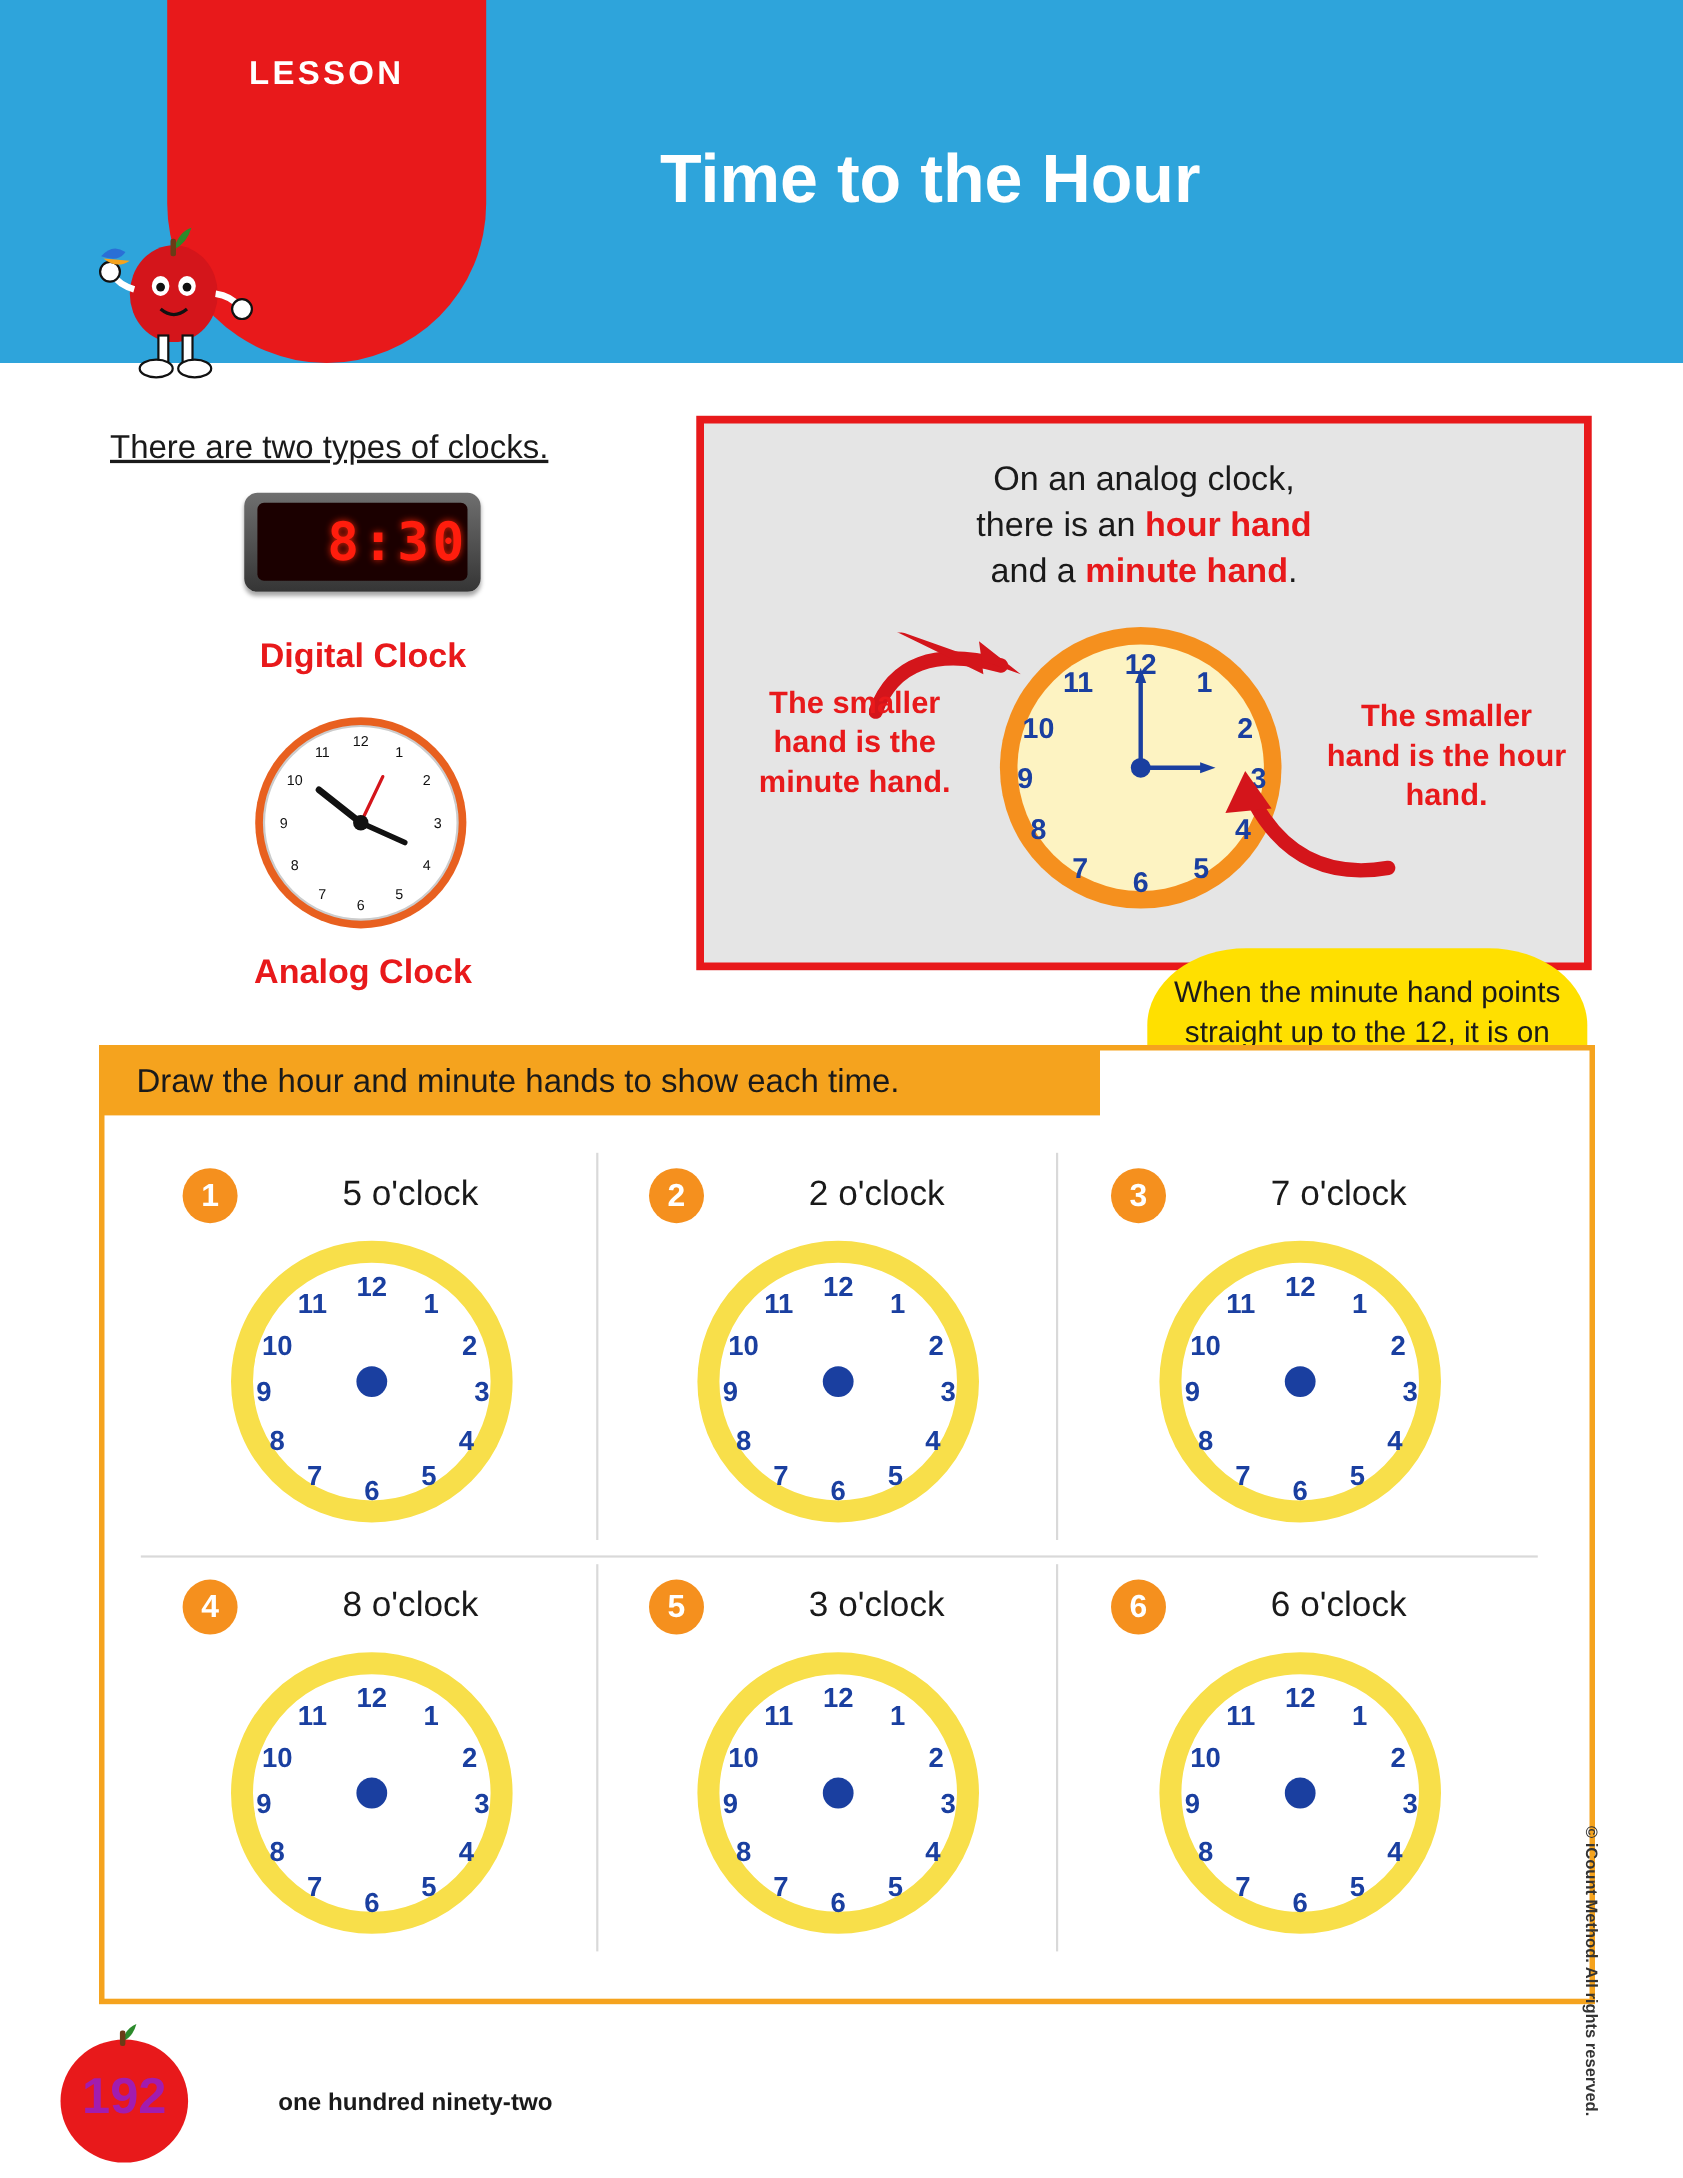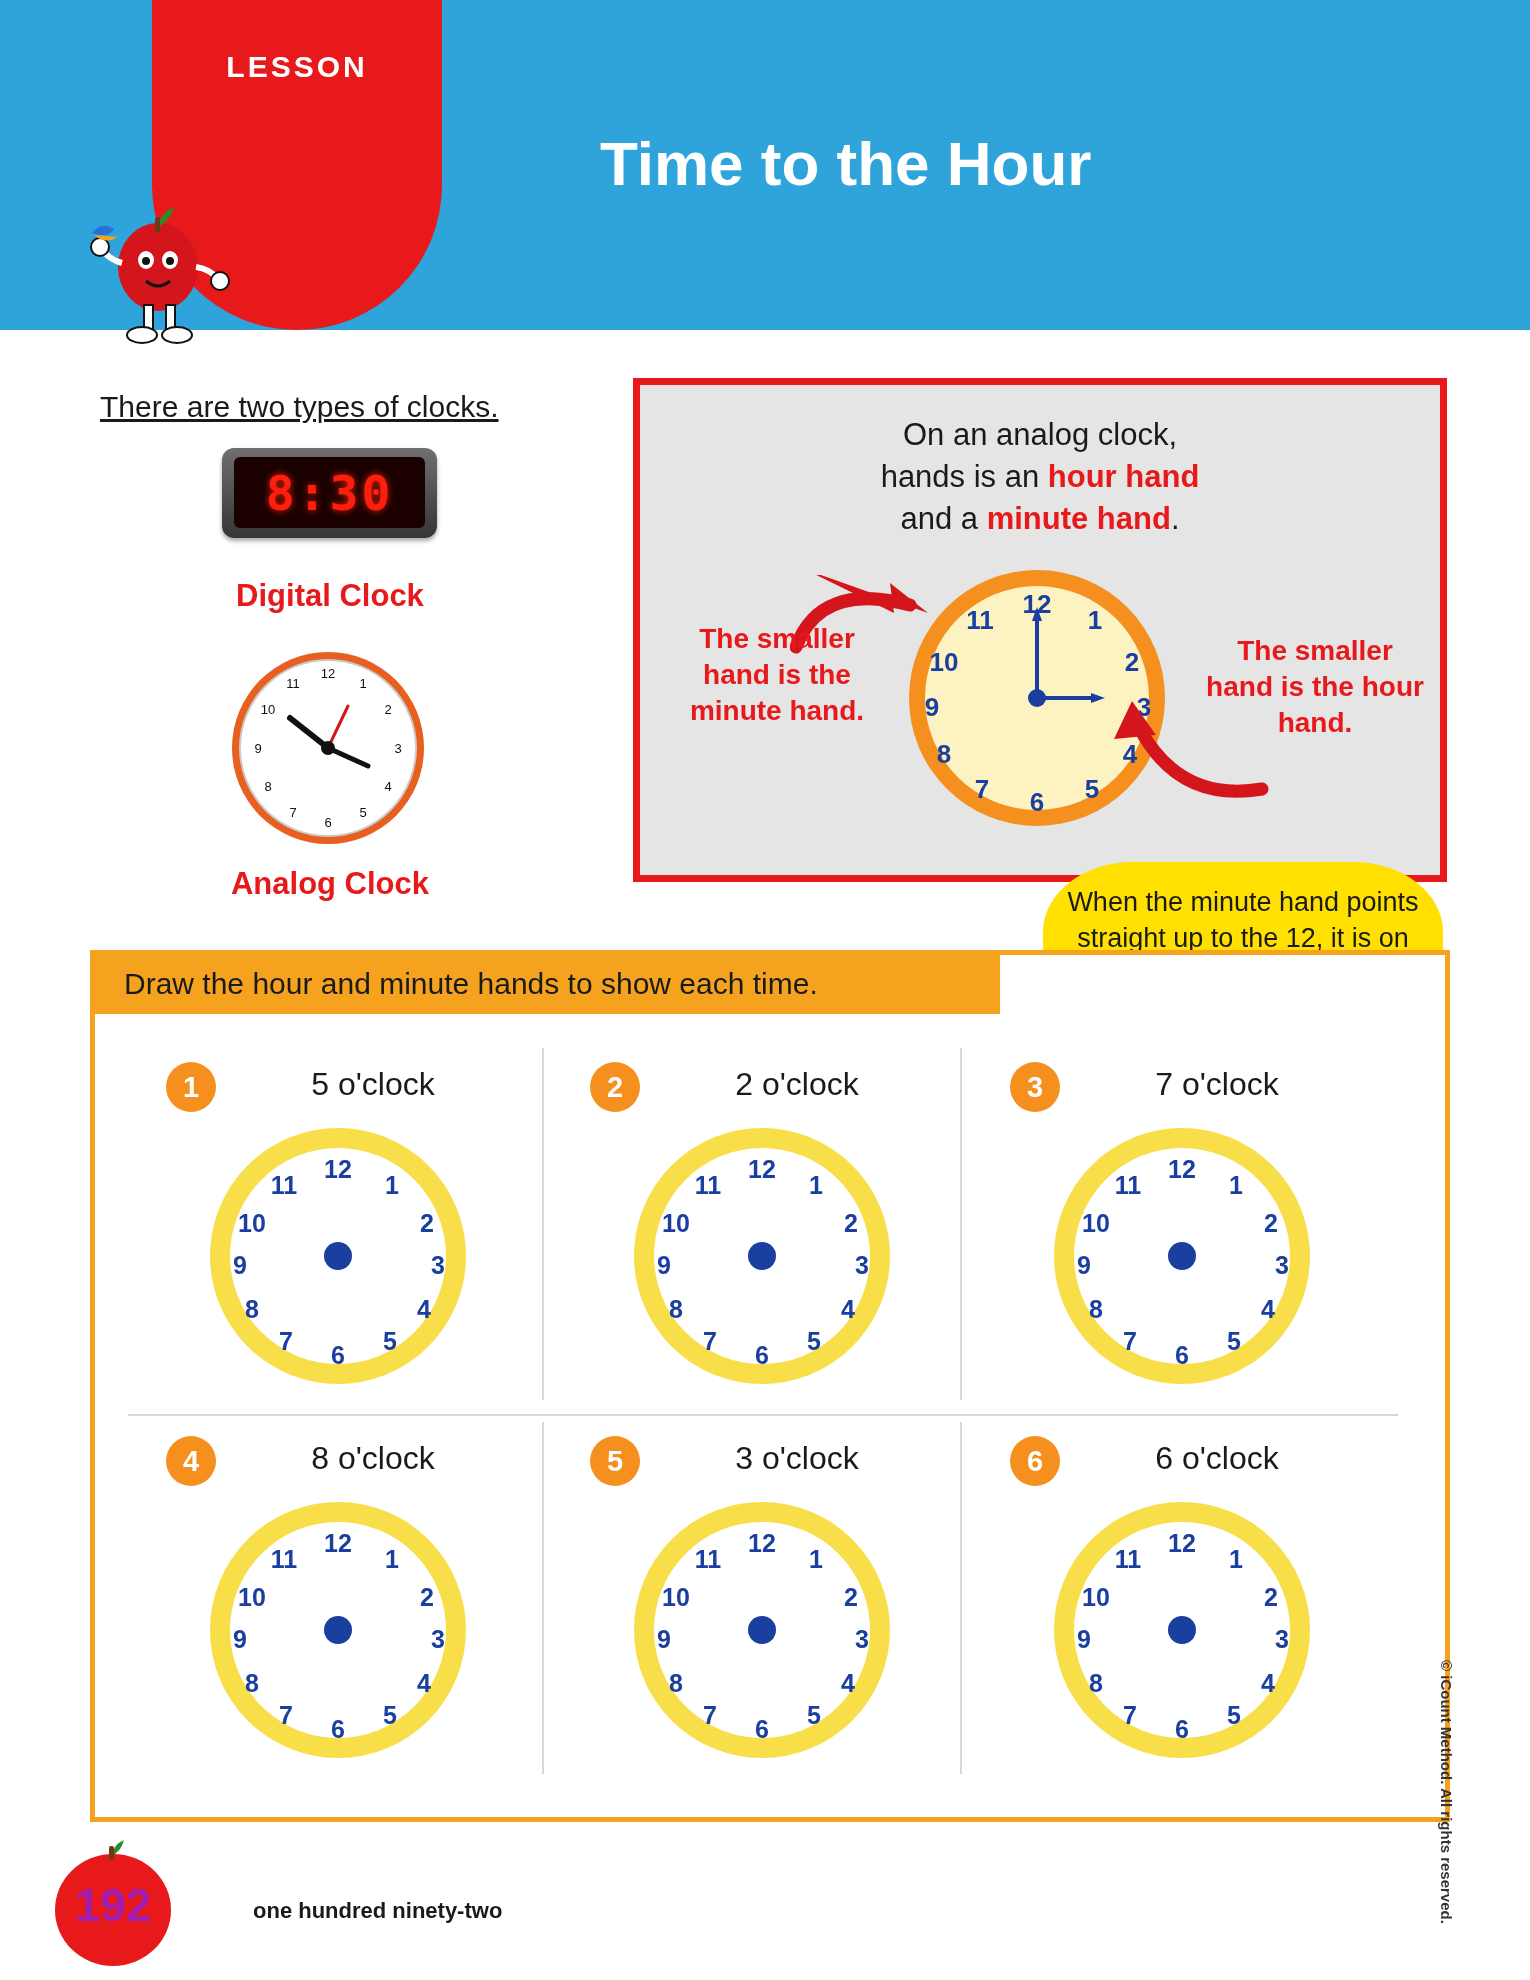--- a/index.html
+++ b/index.html
@@ -34,21 +34,21 @@
   }
   .digital-clock{
     position:absolute;left:222px;top:448px;width:215px;height:90px;
     background:linear-gradient(#6f6f6f,#353535);border-radius:12px;
     box-shadow:0 3px 4px rgba(0,0,0,.35);
   }
   .digital-screen{
     position:absolute;left:12px;top:9px;width:191px;height:71px;background:#1b0000;border-radius:6px;
   }
   .digital-text{
-    position:absolute;left:0;top:8px;width:191px;text-align:center;color:#ff1d0d;
+    position:absolute;left:0;top:8px;width:191px;text-align:right;color:#ff1d0d;
     font-family:"DejaVu Sans Mono", monospace;font-size:48px;font-weight:bold;letter-spacing:3px;
     text-shadow:0 0 7px rgba(255,40,10,.85);
   }
   .label-red{
     position:absolute;color:#e8191b;font-size:31px;font-weight:bold;text-align:center;
   }
   .analog-demo{position:absolute;left:228px;top:648px;width:200px;height:200px;}
   
   .infobox{
     position:absolute;left:633px;top:378px;width:800px;height:490px;
@@ -167,21 +167,21 @@
   <line x1="100" y1="100" x2="62" y2="70" stroke="#111" stroke-width="6" stroke-linecap="round"></line>
   <line x1="100" y1="100" x2="140" y2="118" stroke="#111" stroke-width="5" stroke-linecap="round"></line>
   <line x1="100" y1="100" x2="120" y2="58" stroke="#d4151b" stroke-width="3" stroke-linecap="round"></line>
   <circle cx="100" cy="100" r="7" fill="#111"></circle>
 </svg>
 <div class="label-red" style="left:175px;top:866px;width:310px;">Analog Clock</div>
 
 <div class="infobox">
   <div class="info-line" style="left:0;top:30px;">On an analog clock,</div>
   <div class="info-line" style="left:0;top:72px;">
-    <span>hands is an </span><span class="hl">hour hand</span>
+    <span>there is an </span><span class="hl">hour hand</span>
   </div>
   <div class="info-line" style="left:0;top:114px;">
     <span>and a </span><span class="hl">minute hand</span><span>.</span>
   </div>
 
   <svg style="position:absolute;left:252px;top:168px;width:290px;height:290px;" viewBox="0 0 290 290">
     <circle cx="145" cy="145" r="128" fill="#f5901e"></circle>
     <circle cx="145" cy="145" r="112" fill="#fdf3c2"></circle>
     <g font-size="26" font-weight="bold" font-family="Liberation Sans, sans-serif" fill="#1a3fa0" text-anchor="middle">
       <text x="145" y="60">12</text>

